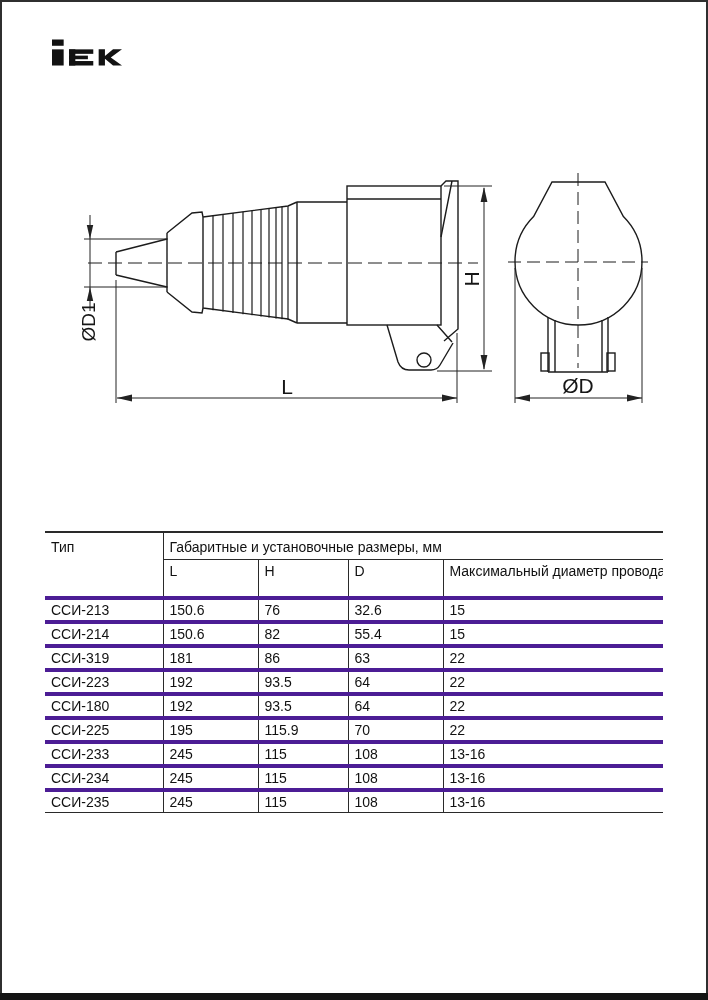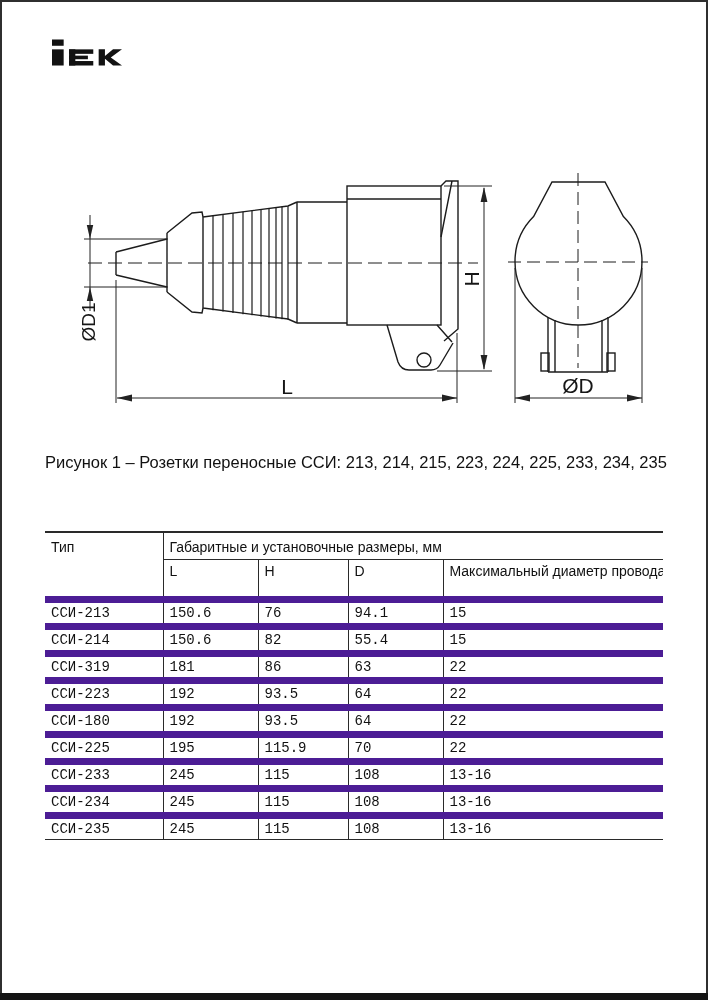--- a/index.html
+++ b/index.html
@@ -17,21 +17,21 @@
   .caption{position:absolute;left:45px;top:453px;width:628px;font-size:16.5px;line-height:19px;}
   
   .spec{position:absolute;left:45px;top:531px;border-collapse:collapse;table-layout:fixed;
         width:618px;font-size:14px;color:#111;
         border-top:2px solid #2a2a2a;border-bottom:1px solid #2a2a2a;}
   .spec td{padding:1px 3px 1px 6px;line-height:16px;overflow:hidden;white-space:nowrap;}
   .spec .vl{border-left:1px solid #2a2a2a;}
   .spec .hr1{height:19px;vertical-align:top;padding-top:6px;}
   .spec .hr2 td{height:32px;vertical-align:top;padding-top:3px;}
   .spec .grp{border-bottom:1px solid #2a2a2a;}
-  .spec tbody td{border-top:7px solid #4c1d95;height:18px;vertical-align:middle;font-family:Liberation Mono, monospace;}
+  .spec tbody td{border-top:4px solid #4c1d95;height:18px;vertical-align:middle;}
   .typ{vertical-align:top;padding-top:3px;}
   svg text{font-family:"Liberation Sans",sans-serif;fill:#161616;}
 </style>
 </head>
 <body>
 
 <div class="page">
 
   <div class="edge edge-top"></div>
   <div class="edge edge-left"></div>
@@ -105,21 +105,20 @@
     <g stroke="#222" stroke-width="1" fill="none">
       <path d="M515,268 V403 M642,268 V403 M515,398 H642"></path>
     </g>
     <g fill="#222" stroke="none">
       <polygon points="515,398 530,394.6 530,401.4"></polygon>
       <polygon points="642,398 627,394.6 627,401.4"></polygon>
     </g>
     <text x="578" y="393" font-size="21" text-anchor="middle">ØD</text>
   </svg>
 
-  <div class="caption">Рисунок 1 – Розетки переносные ССИ: 213, 214, 215, 223, 224, 225, 233, 234, 235</div>
 
   <table class="spec">
     <colgroup>
       <col style="width:118px">
         <col style="width:95px">
         <col style="width:90px">
         <col style="width:95px">
         <col style="width:220px">
     </colgroup>
     <thead>
@@ -132,21 +131,21 @@
         <td class="vl">H</td>
         <td class="vl">D</td>
         <td class="vl">Максимальный диаметр провода D1</td>
       </tr>
     </thead>
     <tbody>
       <tr>
         <td>ССИ-213</td>
         <td class="vl">150.6</td>
         <td class="vl">76</td>
-        <td class="vl">94.1</td>
+        <td class="vl">32.6</td>
         <td class="vl">15</td>
       </tr>
       <tr>
         <td>ССИ-214</td>
         <td class="vl">150.6</td>
         <td class="vl">82</td>
         <td class="vl">55.4</td>
         <td class="vl">15</td>
       </tr>
       <tr>

